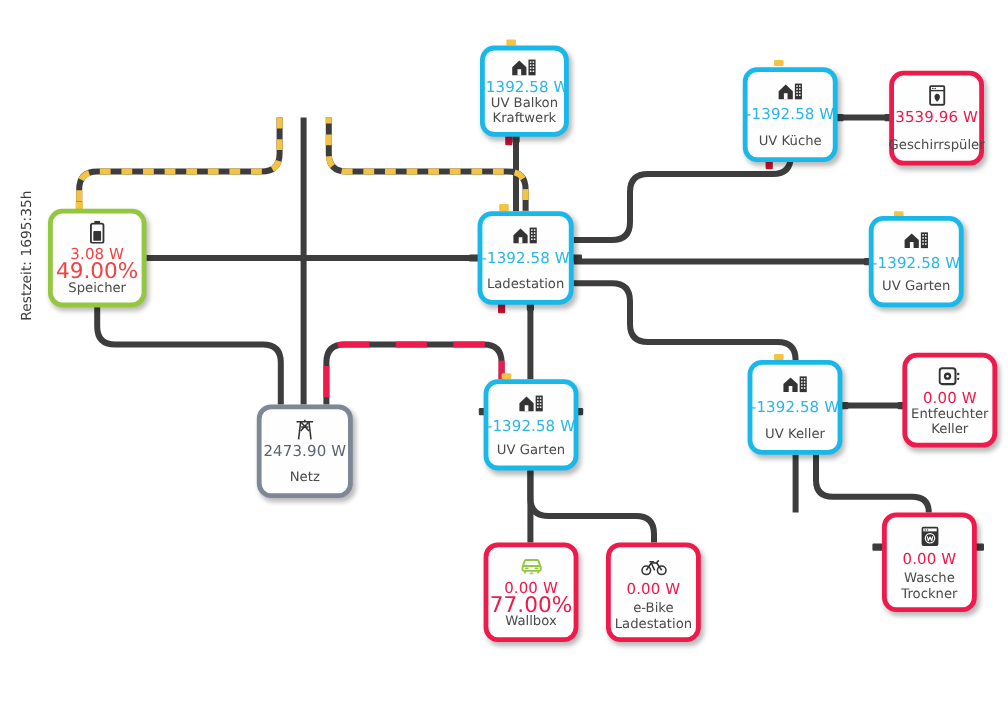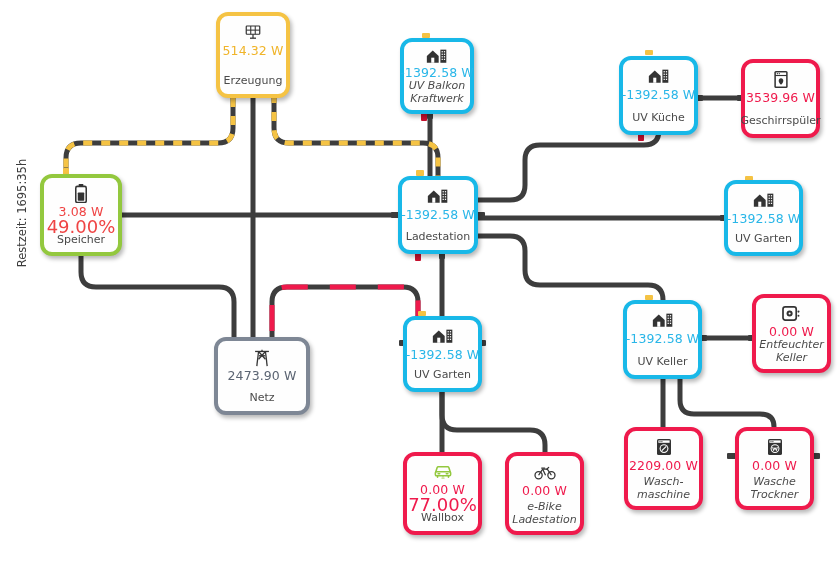--- a/index.html
+++ b/index.html
@@ -60,21 +60,21 @@
   .node .label {
     font-size: 11px;
     line-height: 12.5px;
     color: #4a4a4a;
     text-align: center;
     margin-top: auto;
     margin-bottom: 7px;
     padding: 0 3px;
     white-space: pre-line;
   }
-  .node.two-line-top .label { margin-bottom: 5px; font-style: italic; }
+  .node.two-line-top .label { margin-bottom: 5px; }
 
   
   .n-yellow { border-color: #f5c344; }
   .n-yellow .val { color: #f0b429; }
   .n-green  { border-color: #93c83e; }
   .n-green .val, .n-green .pct { color: #ef4444; }
   .n-blue   { border-color: #18b8e8; justify-content: center; }
   .n-blue .val { color: #29b6e8; }
   .n-red    { border-color: #ef1a4c; }
   .n-red .val, .n-red .pct { color: #ef1a4c; }
@@ -170,53 +170,37 @@
       <rect x="416" y="170" width="8" height="6" rx="1"></rect>
       <rect x="63" y="168" width="6" height="8" rx="1"></rect>
       <rect x="645" y="50" width="8" height="5" rx="1"></rect>
       <rect x="418" y="311" width="8" height="5" rx="1"></rect>
       <rect x="645" y="295" width="8" height="5" rx="1"></rect>
       <rect x="745" y="176" width="8" height="5" rx="1"></rect>
       <rect x="422" y="33" width="8" height="5" rx="1"></rect>
     </g>
   </svg>
 
-  <div class="node n-yellow" style="left:216px;top:12px;width:74px;height:86px;">
-    <span class="icon">
-      <svg width="18" height="18" viewBox="0 0 24 24">
-          <g fill="#333">
-            <rect x="3" y="4" width="18" height="11" rx="1" fill="none" stroke="#333" stroke-width="1.6"></rect>
-            <line x1="3" y1="9.5" x2="21" y2="9.5" stroke="#333" stroke-width="1.4"></line>
-            <line x1="9" y1="4" x2="9" y2="15" stroke="#333" stroke-width="1.4"></line>
-            <line x1="15" y1="4" x2="15" y2="15" stroke="#333" stroke-width="1.4"></line>
-            <rect x="11.2" y="15" width="1.6" height="5"></rect>
-            <rect x="8" y="19.4" width="8" height="1.7"></rect>
-          </g>
-        </svg>
-    </span>
-    <span class="val">514.32 W</span>
-    <span class="label">Erzeugung</span>
-  </div>
 
   <div class="node n-green" style="left:40px;top:174px;width:82px;height:82px;">
     <span class="icon">
       <svg width="14" height="19" viewBox="0 0 14 20">
           <g fill="#333">
             <rect x="4.5" y="0" width="5" height="2" rx="0.6"></rect>
             <rect x="1.5" y="2.5" width="11" height="17" rx="1.6" fill="none" stroke="#333" stroke-width="1.6"></rect>
             <rect x="3.6" y="9" width="6.8" height="8.6" rx="0.8"></rect>
           </g>
         </svg>
     </span>
     <span class="val">3.08 W</span>
     <span class="pct">49.00%</span>
     <span class="label">Speicher</span>
   </div>
 
-  <div class="node n-grey" style="left:214px;top:337px;width:96px;height:78px;">
+  <div class="node n-grey" style="left:214px;top:337px;width:80px;height:78px;">
     <span class="icon">
       <svg width="18" height="19" viewBox="0 0 20 22">
           <g stroke="#333" stroke-width="1.5" fill="none">
             <line x1="2" y1="4" x2="18" y2="4"></line>
             <path d="M6,4 L4,21"></path>
             <path d="M14,4 L16,21"></path>
             <path d="M6.5,9 L13.5,9"></path>
             <path d="M6,4 L14,13"></path>
             <path d="M14,4 L6,13"></path>
             <path d="M10,2 L10,4"></path>
@@ -427,38 +411,20 @@
             <line x1="8.4" y1="3.2" x2="11.6" y2="3.2" stroke-linecap="round"></line>
             <line x1="14" y1="4.4" x2="16" y2="2.4" stroke-linecap="round"></line>
           </g>
         </svg>
     </span>
     <span class="val">0.00 W</span>
     <span class="label">e-Bike
 Ladestation</span>
   </div>
 
-  <div class="node n-red two-line-top" style="left:624px;top:427px;width:79px;height:83px;">
-    <span class="icon">
-      <svg width="16" height="18" viewBox="0 0 16 18">
-          <g fill="#333">
-            <rect x="1" y="1" width="14" height="16" rx="1.6"></rect>
-            <rect x="2.4" y="2.4" width="11.2" height="2.4" fill="#fff"></rect>
-            <circle cx="4" cy="3.6" r="0.6" fill="#333"></circle>
-            <circle cx="5.9" cy="3.6" r="0.6" fill="#333"></circle>
-            <circle cx="8" cy="10.6" r="4.4" fill="#fff"></circle>
-            <circle cx="8" cy="10.6" r="3.3" fill="#333"></circle>
-            <path d="M6.1,12.4 L10,8.6" stroke="#fff" stroke-width="1.2" fill="none" stroke-linecap="round"></path>
-          </g>
-        </svg>
-    </span>
-    <span class="val">2209.00 W</span>
-    <span class="label">Wasch-
-maschine</span>
-  </div>
 
   <div class="node n-red two-line-top" style="left:735px;top:427px;width:79px;height:83px;">
     <span class="icon">
       <svg width="16" height="18" viewBox="0 0 16 18">
           <g fill="#333">
             <rect x="1" y="1" width="14" height="16" rx="1.6"></rect>
             <rect x="2.4" y="2.4" width="11.2" height="2.4" fill="#fff"></rect>
             <circle cx="4" cy="3.6" r="0.6" fill="#333"></circle>
             <circle cx="5.9" cy="3.6" r="0.6" fill="#333"></circle>
             <circle cx="8" cy="10.6" r="4.4" fill="#fff"></circle>

